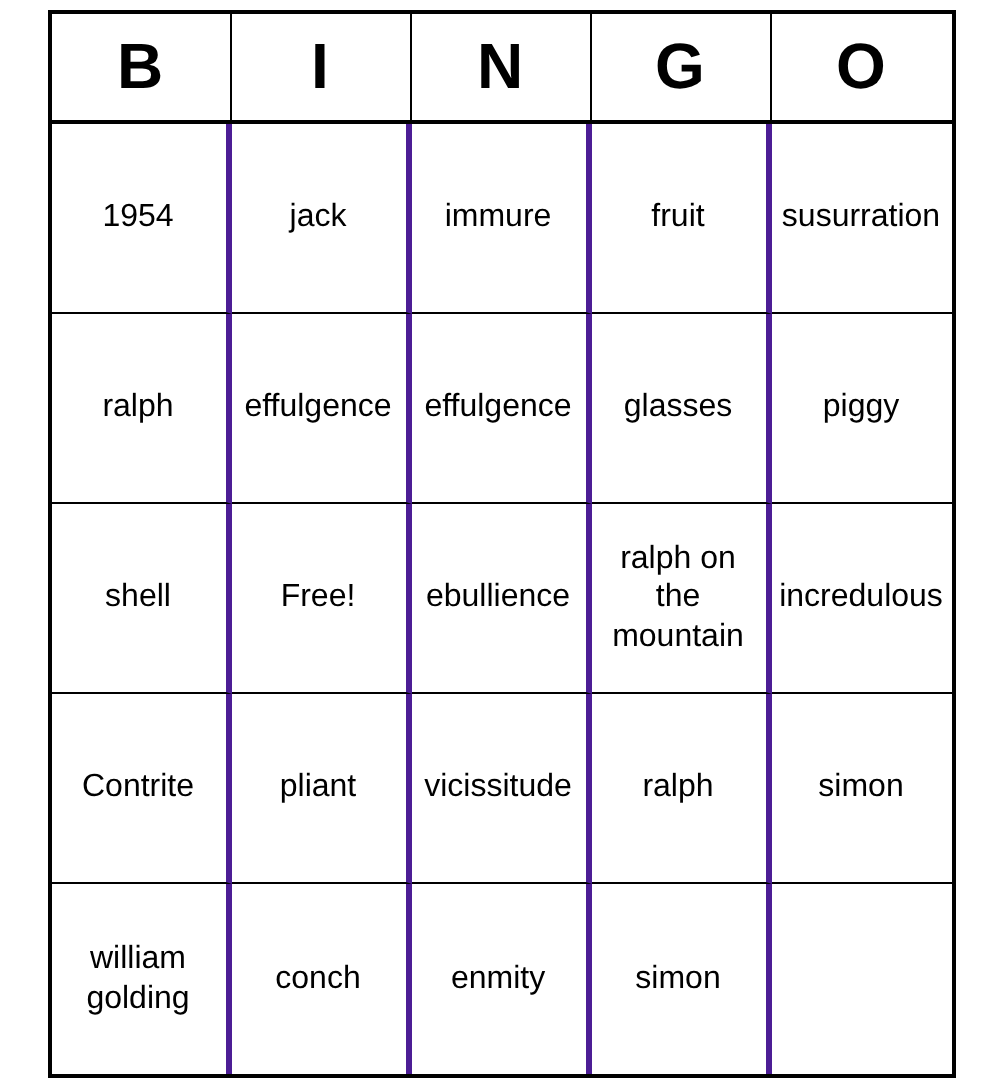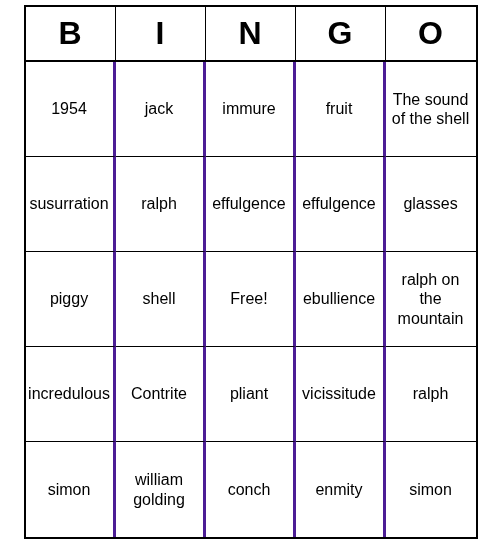--- a/index.html
+++ b/index.html
@@ -74,23 +74,20 @@
       <div class="bingo-cell">
         <span class="cell-text xl">jack</span>
       </div>
       <div class="bingo-cell">
         <span class="cell-text sm">immure</span>
       </div>
       <div class="bingo-cell">
         <span class="cell-text xl">fruit</span>
       </div>
       <div class="bingo-cell">
-        <span class="cell-text xs">The sound of the shell</span>
-      </div>
-      <div class="bingo-cell">
         <span class="cell-text xs">susurration</span>
       </div>
       <div class="bingo-cell">
         <span class="cell-text lg">ralph</span>
       </div>
       <div class="bingo-cell">
         <span class="cell-text sm">effulgence</span>
       </div>
       <div class="bingo-cell">
         <span class="cell-text sm">effulgence</span>

